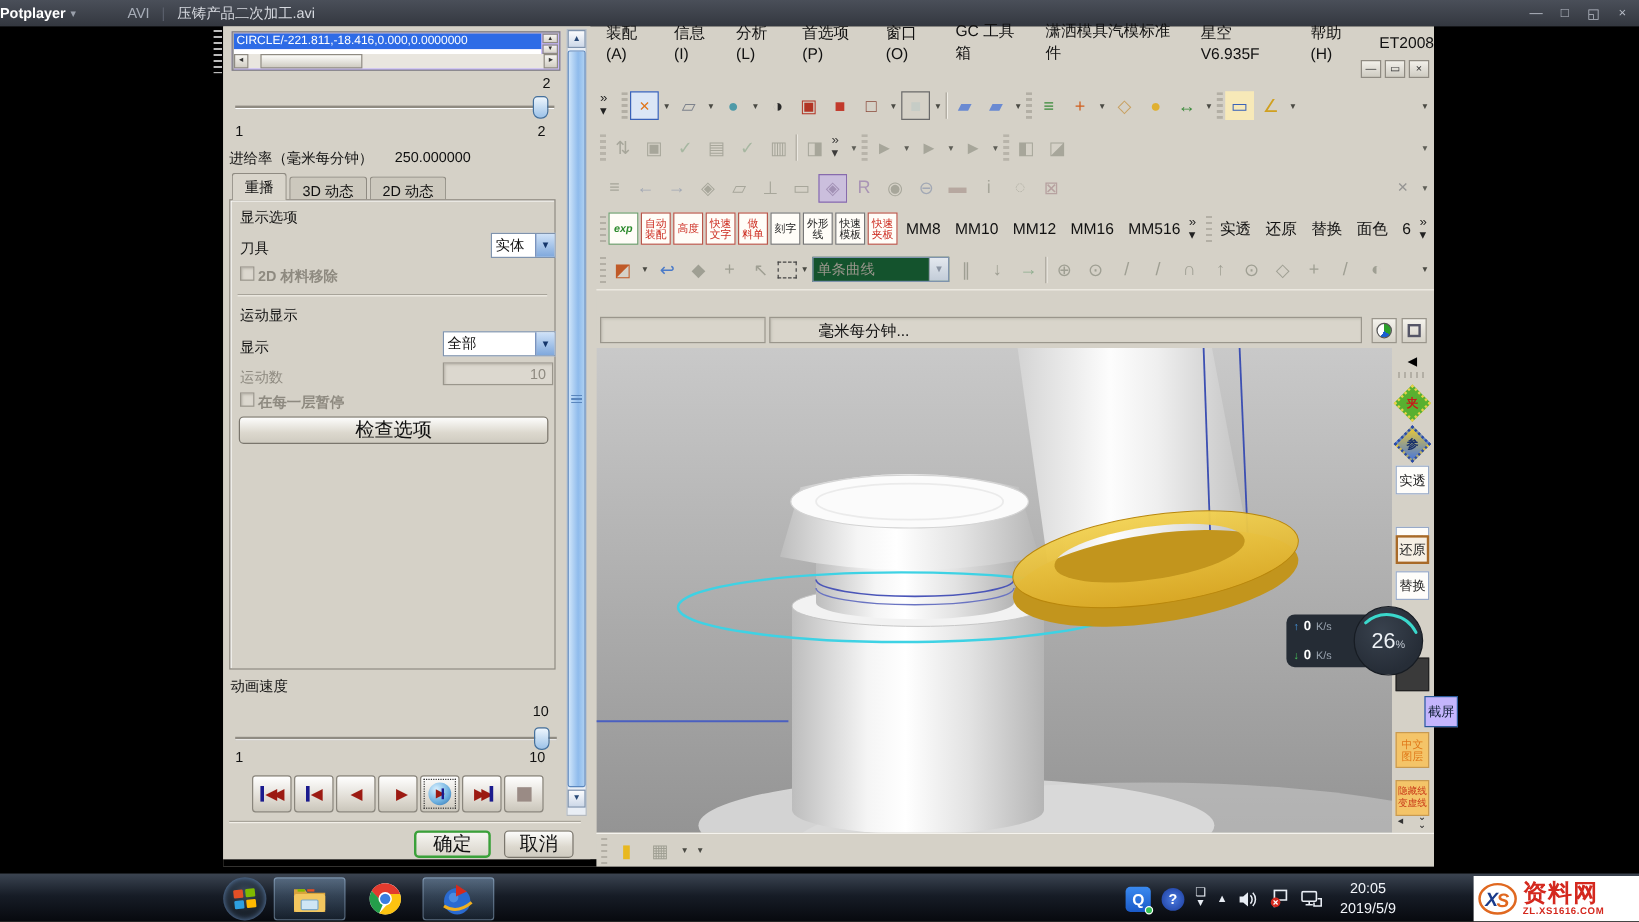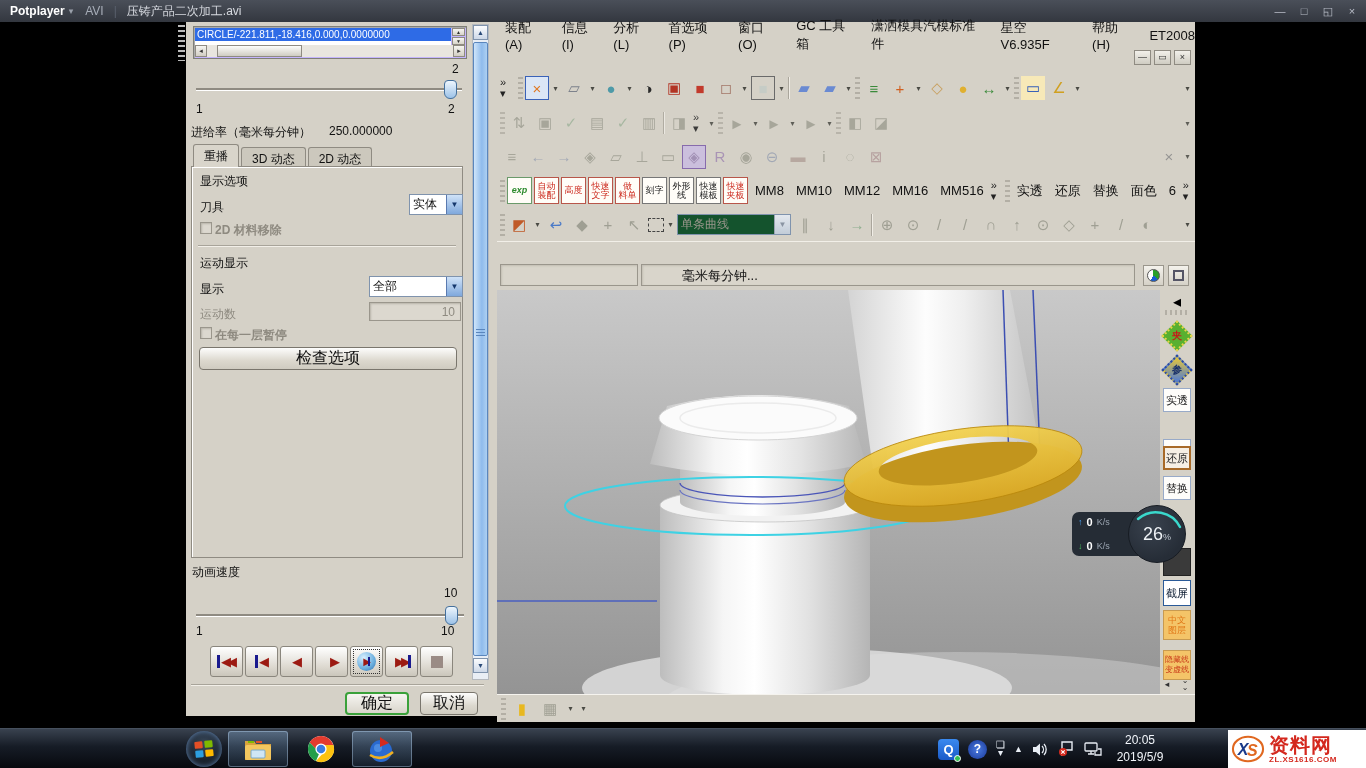--- a/index.html
+++ b/index.html
@@ -2,23 +2,23 @@
 <html><head>
 <meta charset="utf-8">
 <style>
   html,body{margin:0;padding:0;background:#222;}
   *{box-sizing:border-box;font-family:"Liberation Sans",sans-serif;}
   .screen{position:relative;width:1366px;height:768px;background:#000;overflow:hidden;}
   .abs{position:absolute;}
 
   
   .ptitle{left:0;top:0;width:1366px;height:22px;background:linear-gradient(#4a4f59,#33373f);display:flex;align-items:center;color:#c9ccd3;font-size:12px;}
-  .ptitle .app{color:#fff;font-weight:bold;margin-left:10px;}
+  .ptitle .app{color:#fff;font-weight:bold;}
   .ptitle .car2{color:#9aa0ab;font-size:9px;margin-left:4px;}
-  .ptitle .codec{margin-left:12px;color:#a7adb8;text-align:right;}
+  .ptitle .codec{margin-left:43px;color:#a7adb8;text-align:right;}
   .ptitle .psep{margin:0 10px;color:#5a606c;}
   .ptitle .fname{color:#d6d9df;}
   .pwin{position:absolute;right:6px;top:0;height:22px;display:flex;align-items:center;gap:8px;color:#b9bec8;font-size:11px;}
   .pwin span{width:16px;text-align:center;cursor:default;}
 
   
   .vframe{left:186px;top:22px;width:1009px;height:700px;background:#d5d1c7;}
 
   
   .dlg{left:186px;top:22px;width:306px;height:694px;background:#d5d1c7;font-size:12px;color:#111;}
@@ -396,21 +396,21 @@
     <div class="sb" style="top:66px;height:28px;">
       <span class="dmd" style="background:linear-gradient(135deg,#e8c838,#4a78d8);border-color:#2a4aa8;">
           <span style="color:#18306a;">参</span>
         </span>
     </div>
     <div class="sb sbtn" style="top:98px;">实透</div>
     <div class="sb sbtn" style="top:128px;margin-top:21px;">面透</div>
     <div class="sb sbtn act" style="top:156px;">还原</div>
     <div class="sb sbtn" style="top:186px;">替换</div>
     <div class="sb" style="top:258px;height:28px;background:#3a3a3a;border:1px solid #222;"></div>
-    <div class="sb sbtn" style="top:290px;height:26px;background:#ffffff;border-color:#2a5a98;color:#0a1a30;">截屏</div>
+    <div class="sb sbtn" style="top:290px;height:26px;background:#c4b5fd;border-color:#2a5a98;color:#0a1a30;margin-left:24px;">截屏</div>
     <div class="sb sbtn2" style="top:320px;background:#f4c468;color:#e07818;">中文
 图层</div>
     <div class="sb sbtn2" style="top:360px;background:#f4c468;color:#c83818;font-size:8px;">隐藏线
 变虚线</div>
     <div class="sb" style="top:388px;height:12px;left:0px;width:14px;font-size:9px;color:#333;">◂</div>
     <div class="sb" style="top:386px;height:16px;left:18px;width:14px;font-size:8px;color:#333;line-height:7px;">⌄<br>⌄</div>
   </div>
 
   <div class="abs botbar">
     <span style="display:flex;align-items:center;gap:4px;">

